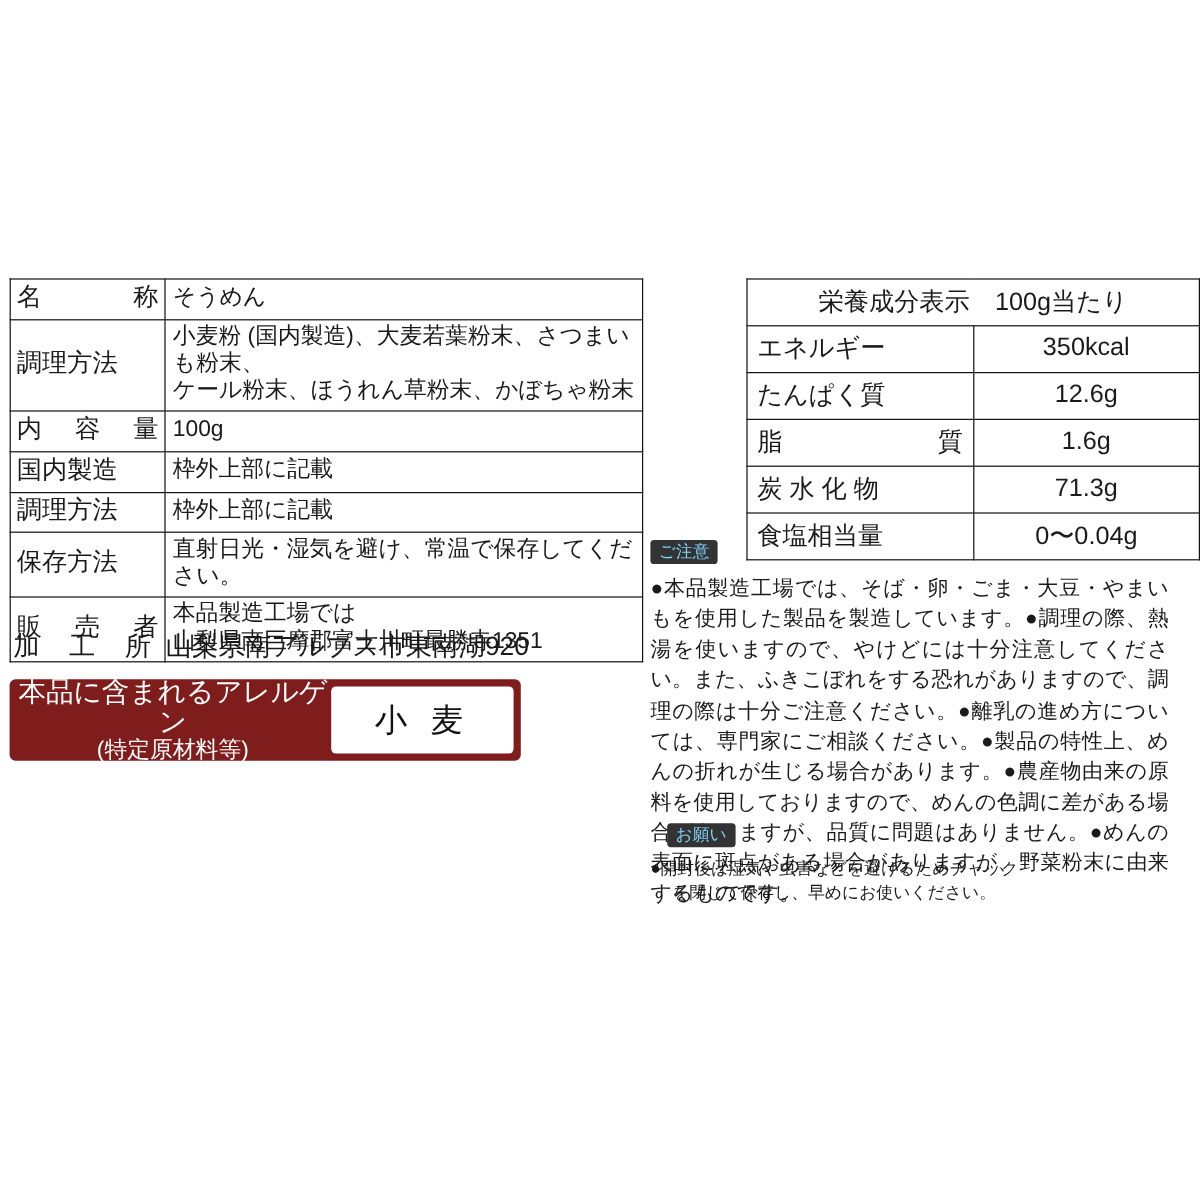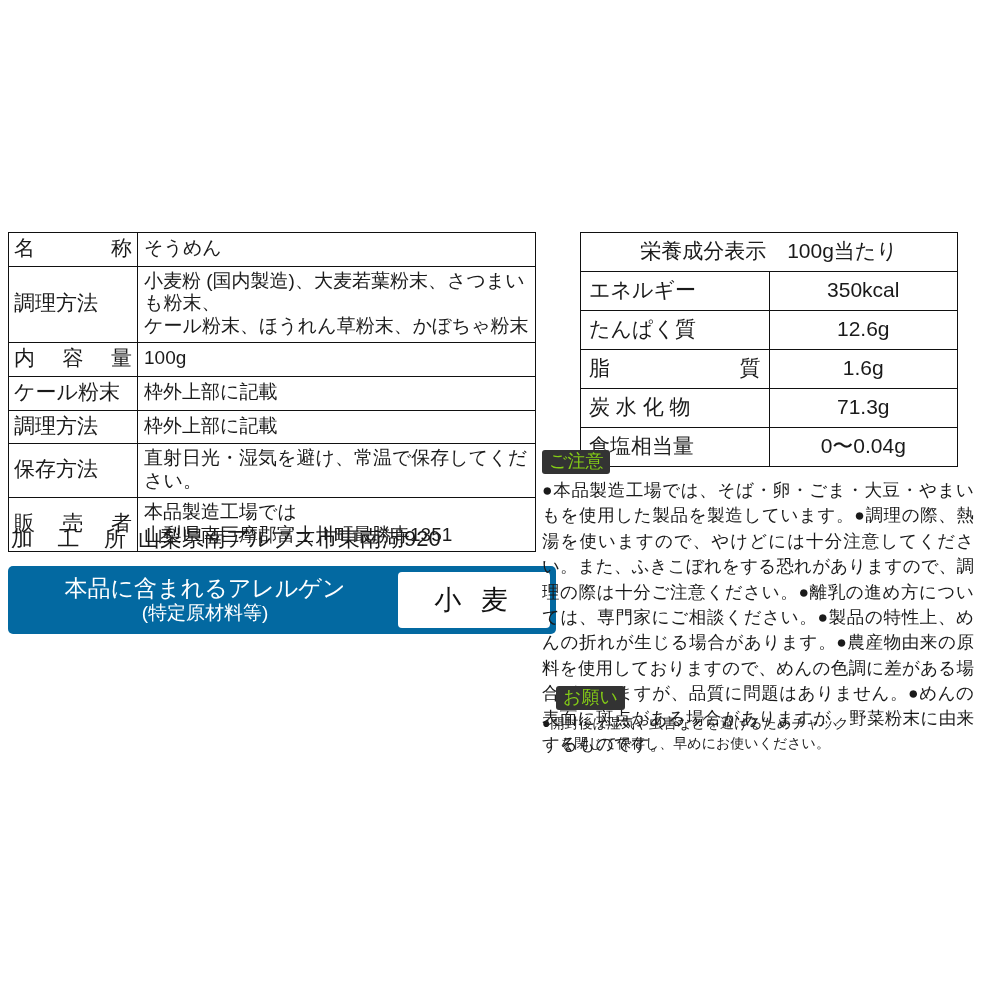--- a/index.html
+++ b/index.html
@@ -70,23 +70,23 @@
   }
   #processing-row .p-value {
     margin-left: 12px;
   }
 
   
   #allergen {
     position: absolute;
     left: 8px;
     top: 566px;
-    width: 548px;
+    width: 426px;
     height: 68px;
-    background: #0369a1;
+    background: #7f1d1d;
     border-radius: 5px;
     display: flex;
     align-items: center;
     box-sizing: border-box;
   }
   #allergen .alg-text {
     color: #ffffff;
     flex: 1;
     text-align: center;
     line-height: 1.12;
@@ -105,21 +105,21 @@
     justify-content: center;
     font-size: 27px;
     letter-spacing: 6px;
     color: #111;
     text-align: center;
   }
 
   
   #nutrition {
     position: absolute;
-    left: 580px;
+    left: 622px;
     top: 232px;
     width: 378px;
   }
   table.nutri {
     border-collapse: collapse;
     width: 378px;
     table-layout: fixed;
   }
   table.nutri td {
     border: 1px solid #111;
@@ -143,22 +143,22 @@
   }
   .k-spread {
     display: flex;
     justify-content: space-between;
   }
 
   
   .tagline {
     position: absolute;
     background: #333333;
-    color: #84cc16;
-    font-size: 18px;
+    color: #7dd3fc;
+    font-size: 14px;
     padding: 2px 7px 4px 7px;
     border-radius: 3px;
     line-height: 1;
   }
   #notice-tag { left: 542px; top: 450px; }
   #request-tag { left: 542px; top: 686px; margin-left: 14px; }
 
   #notice-body {
     position: absolute;
     left: 542px;
@@ -204,21 +204,21 @@
         <td class="label">
           <span class="lbl-spread">
               <span>内</span>
               <span>容</span>
               <span>量</span>
             </span>
         </td>
         <td>100g</td>
       </tr>
       <tr>
-        <td class="label">ケール粉末</td>
+        <td class="label">国内製造</td>
         <td>枠外上部に記載</td>
       </tr>
       <tr>
         <td class="label">調理方法</td>
         <td>枠外上部に記載</td>
       </tr>
       <tr>
         <td class="label">保存方法</td>
         <td>直射日光・湿気を避け、常温で保存してください。</td>
       </tr>

